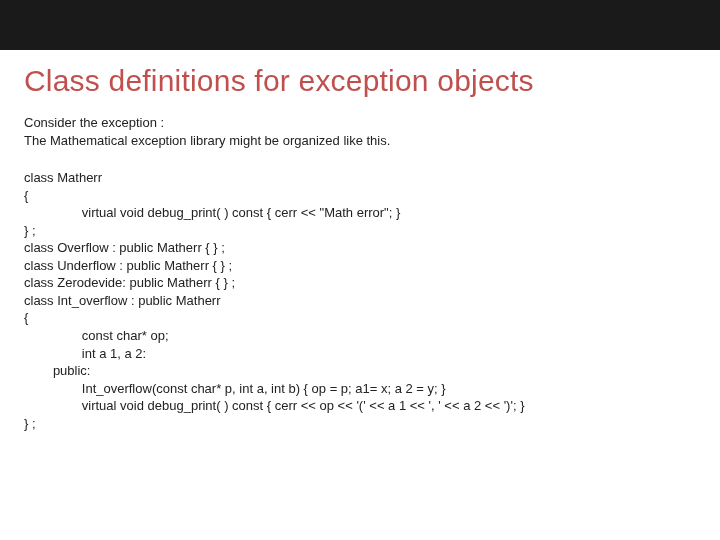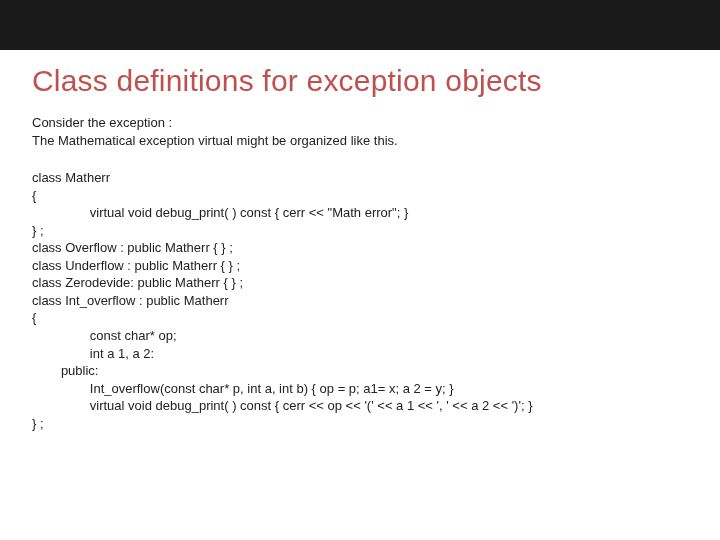--- a/index.html
+++ b/index.html
@@ -10,21 +10,21 @@
     background: #ffffff;
     font-family: Arial, Helvetica, sans-serif;
     overflow: hidden;
   }
   .topbar {
     width: 100%;
     height: 50px;
     background: #1a1a1a;
   }
   .slide {
-    padding: 14px 40px 0 32px;
+    padding: 14px 40px 0 24px;
   }
   .title {
     color: #c0504d;
     font-size: 30px;
     font-weight: 400;
     margin: 0 0 16px 0;
     letter-spacing: 0.2px;
   }
   .intro {
     color: #222;
@@ -42,21 +42,21 @@
 </style>
 </head>
 <body>
 
 <div class="topbar"></div>
 
 <div class="slide">
   <h1 class="title">Class definitions for exception objects</h1>
   <div class="intro">
     <div>Consider the exception :</div>
-    <div>The Mathematical exception virtual might be organized like this.</div>
+    <div>The Mathematical exception library might be organized like this.</div>
   </div>
   <div class="code">class Matherr
 {
                 virtual void debug_print( ) const { cerr &lt;&lt; "Math error"; }
 } ;
 class Overflow : public Matherr { } ;
 class Underflow : public Matherr { } ;
 class Zerodevide: public Matherr { } ;
 class Int_overflow : public Matherr
 {

